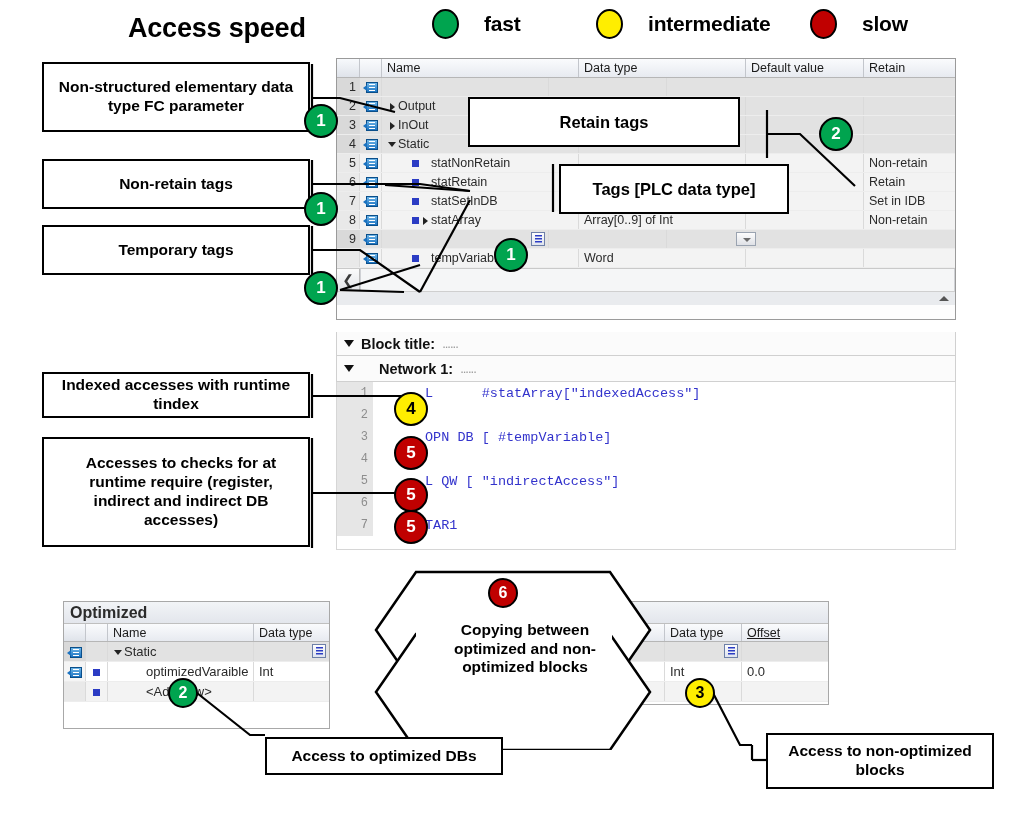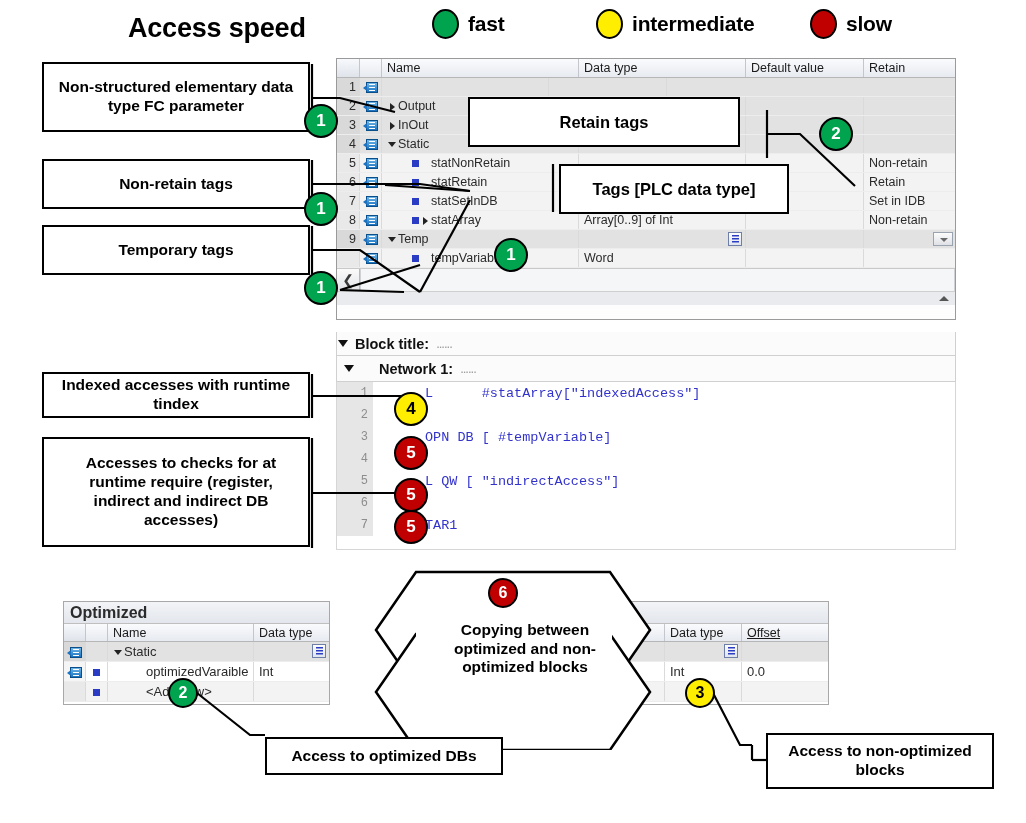--- a/index.html
+++ b/index.html
@@ -17,21 +17,21 @@
   #legend{left:0;top:0;width:1026px;height:52px;}
   .legend-title{
     position:absolute;left:128px;top:13px;
     font-size:27px;font-weight:bold;color:#000;letter-spacing:-0.2px;
   }
   .legend-item{position:absolute;top:8px;height:32px;display:flex;align-items:center;gap:9px;}
   .legend-dot{
     width:27px;height:30px;border-radius:50%;
     border:2.5px solid #000;box-sizing:border-box;display:block;
   }
-  .legend-label{font-size:21px;font-weight:bold;color:#000;letter-spacing:-0.2px;}
+  .legend-label{font-size:21px;font-weight:bold;color:#000;letter-spacing:-0.2px;margin-left:16px;}
 
   
   .callout{
     position:absolute;background:#fff;border:2.5px solid #000;
     box-sizing:border-box;
     display:flex;align-items:center;justify-content:center;text-align:center;
     font-size:15.5px;font-weight:bold;color:#000;line-height:1.22;
     padding:2px 6px;
     z-index:7;
   }
@@ -136,21 +136,21 @@
   .vscrollbottom:after{
     content:"";position:absolute;right:6px;top:4px;width:0;height:0;
     border-bottom:5px solid #555;border-left:5px solid transparent;border-right:5px solid transparent;
   }
 
   
   .bar{
     position:absolute;left:336px;box-sizing:border-box;
     background:#fbfbfb;border:1px solid #d0d0d0;border-top:none;
     font-weight:bold;font-size:14.5px;color:#111;
-    display:flex;align-items:center;gap:7px;padding-left:1px;
+    display:flex;align-items:center;gap:7px;padding-left:7px;
   }
   .bar .caret{width:0;height:0;border-top:7px solid #111;border-left:5.5px solid transparent;border-right:5.5px solid transparent;}
   .bar .dots{font-weight:normal;color:#9b9b9b;font-size:13px;letter-spacing:-1px;}
 
   
   #codearea{position:absolute;left:336px;background:#ffffff;box-sizing:border-box;border:1px solid #d6d6d6;border-top:none;}
   .codeline{display:flex;height:22px;align-items:center;}
   .codeline .ln{
     width:36px;text-align:right;padding-right:5px;box-sizing:border-box;
     font-family:"Liberation Mono", monospace;font-size:12px;color:#8d8d8d;background:#e6e6e6;height:22px;line-height:22px;
@@ -305,21 +305,20 @@
         <div class="cell c-num" style="width:23px;background:rgba(0,0,0,0.04)">8</div>
         <div class="cell" style="width:22px;text-align:center;"><span class="tagico"><i></i></span></div>
         <div class="cell c-name" style="width:197px;"><span style="display:inline-block;width:26px"></span><span class="sq"></span><span style="display:inline-block;width:12px;text-align:center"><span class="tri-r"></span></span><span>statArray</span></div>
         <div class="cell c-plain" style="width:167px;">Array[0..9] of Int</div>
         <div class="cell c-plain" style="width:118px;"></div>
         <div class="cell c-plain" style="width:91px;border-right:none;">Non-retain</div>
       </div>
       <div class="grid-row r-shadeA">
         <div class="cell c-num" style="width:23px;background:rgba(0,0,0,0.04)">9</div>
         <div class="cell" style="width:22px;text-align:center;"><span class="tagico"><i></i></span></div>
-        <div class="cell c-name" style="width:197px;"><span style="display:inline-block;width:0px"></span><span style="display:inline-block;width:12px;text-align:center"><span class="tri-d"></span></span><span>Temp</span></div>
         <div class="cell c-plain" style="width:167px;">
           <span class="listbtn"></span>
         </div>
         <div class="cell c-plain" style="width:118px;"></div>
         <div class="cell c-plain" style="width:91px;border-right:none;">
           <span class="dropbtn"></span>
         </div>
       </div>
       <div class="grid-row r-shadeB">
         <div class="cell c-num" style="width:23px;background:rgba(0,0,0,0.04)"></div>
@@ -396,21 +395,21 @@
 
 <div class="callout" style="left:42px;top:437px;width:268px;height:110px;padding-left:16px;">Accesses to checks for at runtime require (register, indirect and indirect  DB accesses)</div>
 
 <svg class="chev" style="left:330px;top:570px;width:340px;height:180px;" viewBox="0 0 340 180">
   <path d="M46,60 L86,2 L280,2 L320,60 L280,118 L86,118 Z" fill="#ffffff" stroke="#000" stroke-width="2.5"></path>
   <path d="M46,122 L86,64 L280,64 L320,122 L280,180 L86,180 Z" fill="#ffffff" stroke="#000" stroke-width="2.5"></path>
   <rect x="86" y="56" width="196" height="18" fill="#fff"></rect>
 </svg>
 <div class="callout" style="left:418px;top:620px;width:214px;height:58px;border:none;background:transparent;z-index:9;">Copying between optimized and non-optimized blocks</div>
 
-<div class="mini" style="left:63px;top:601px;width:267px;height:104px;">
+<div class="mini" style="left:63px;top:601px;width:267px;height:128px;">
   <div class="mini-title">Optimized</div>
   <div class="grid-hdr">
     <div class="cell" style="width:22px;background:linear-gradient(#f7f9fc,#dfe3ea);"></div>
     <div class="cell" style="width:22px;"></div>
     <div class="cell" style="width:146px;">Name</div>
     <div class="cell" style="width:75px;border-right:none;">Data type</div>
   </div>
   <div id="opt-rows">
       <div class="grid-row r-shadeA">
         <div class="cell" style="width:22px;text-align:center;background:rgba(0,0,0,0.04)"><span class="tagico"><i></i></span></div>

